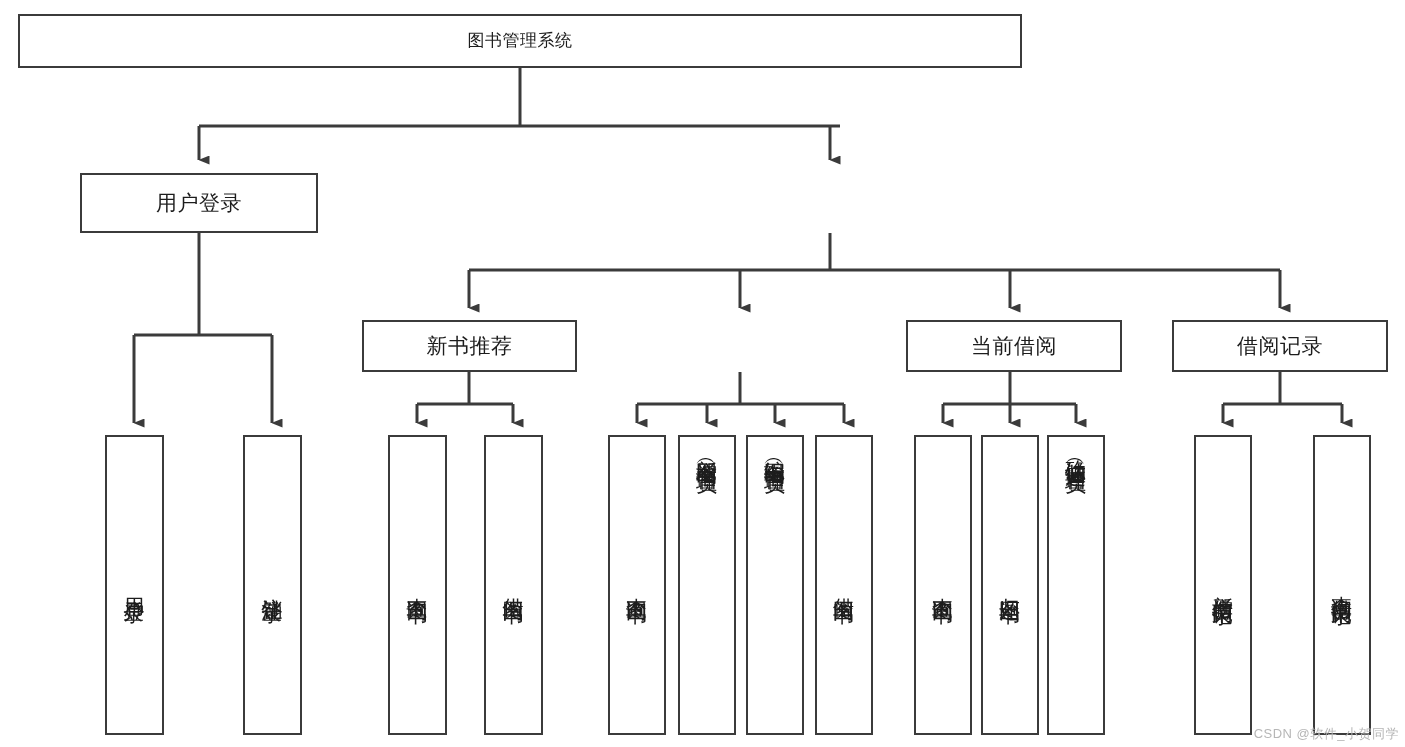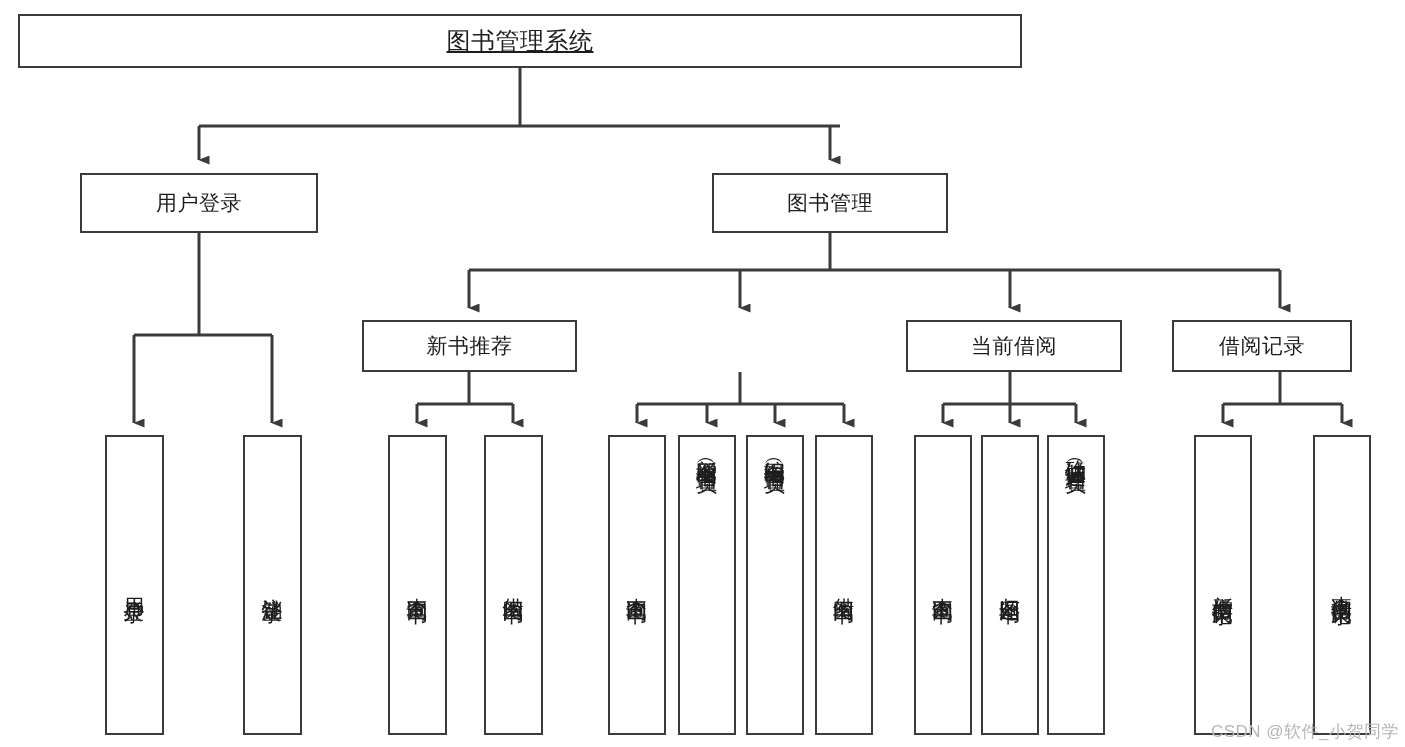--- a/index.html
+++ b/index.html
@@ -38,22 +38,21 @@
   .node .label {
     display: block;
     line-height: 1.18;
     letter-spacing: 0.5px;
   }
   .node.horizontal .label {
     font-size: 21px;
     white-space: nowrap;
   }
   .node.root .label {
-    font-size: 24px;
-    text-decoration: underline;
+    font-size: 17px;
   }
   
   .node.vertical {
     align-items: flex-start;
     justify-content: center;
     padding-top: 6px;
   }
   .node.vertical .label {
     writing-mode: vertical-rl;
     text-orientation: upright;
@@ -63,21 +62,21 @@
     white-space: nowrap;
   }
   .node.vertical.centered {
     align-items: center;
     padding-top: 0;
   }
   .watermark {
     position: absolute;
     right: 6px;
     bottom: 4px;
-    font-size: 17px;
+    font-size: 13px;
     color: #b6b6b6;
     white-space: nowrap;
     letter-spacing: 0.5px;
   }
 </style>
 </head>
 <body>
 
 <div id="canvas">
 
@@ -131,31 +130,28 @@
     </g>
   </svg>
 
   <div class="node root horizontal" style="left:18px; top:14px; width:1004px; height:54px;">
     <span class="label">图书管理系统</span>
   </div>
 
   <div class="node horizontal" style="left:80px; top:173px; width:238px; height:60px;">
     <span class="label">用户登录</span>
   </div>
-  <div class="node horizontal" style="left:712px; top:173px; width:236px; height:60px;">
-    <span class="label">图书管理</span>
-  </div>
 
   <div class="node horizontal" style="left:362px; top:320px; width:215px; height:52px;">
     <span class="label">新书推荐</span>
   </div>
   <div class="node horizontal" style="left:906px; top:320px; width:216px; height:52px;">
     <span class="label">当前借阅</span>
   </div>
-  <div class="node horizontal" style="left:1172px; top:320px; width:180px; height:52px;">
+  <div class="node horizontal" style="left:1172px; top:320px; width:216px; height:52px;">
     <span class="label">借阅记录</span>
   </div>
 
   <div class="node vertical centered" style="left:105px; top:435px; width:59px; height:300px;">
     <span class="label">用户登录</span>
   </div>
   <div class="node vertical centered" style="left:243px; top:435px; width:59px; height:300px;">
     <span class="label">注销登录</span>
   </div>
 

